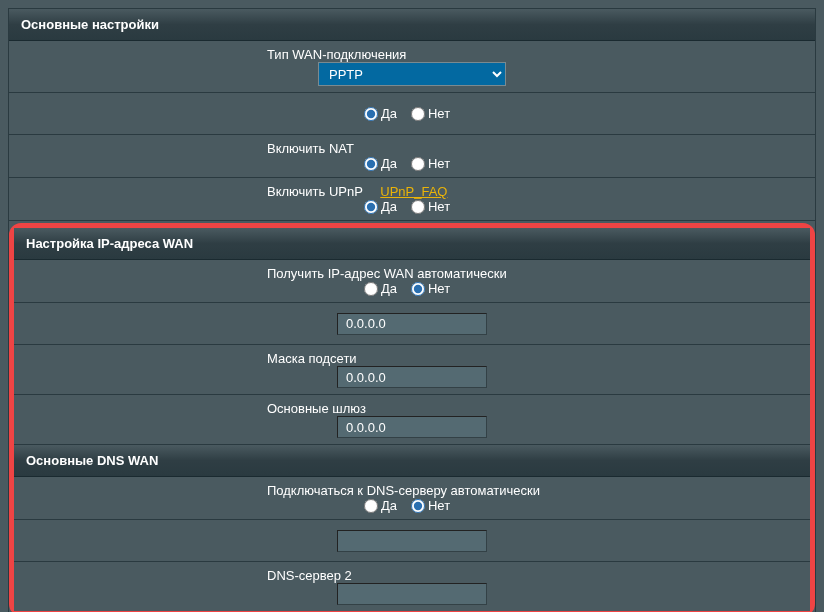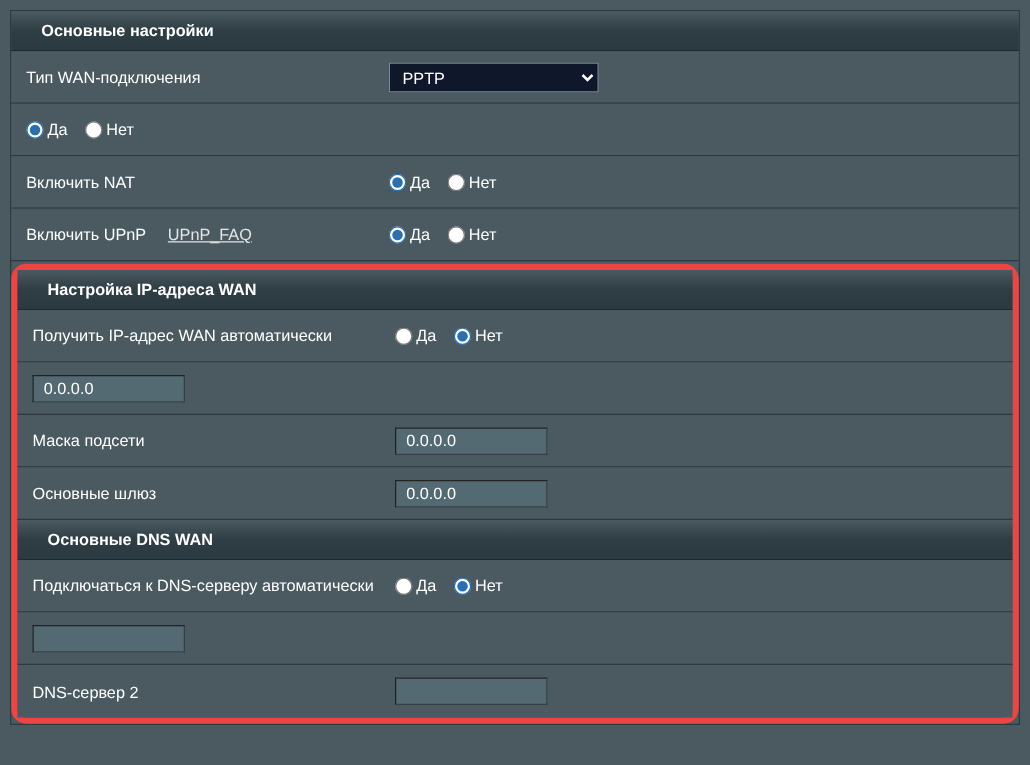--- a/index.html
+++ b/index.html
@@ -13,72 +13,73 @@
   }
   .panel {
     background: #4a5a60;
     border: 1px solid #2a3a40;
   }
   .section-header {
     background: #2f3e44;
     background: linear-gradient(to bottom, #4a5a60 0%, #2f3e44 50%, #2a3a40 100%);
     color: #fff;
     font-weight: bold;
-    padding: 8px 24px;
+    padding: 8px 12px;
     border-bottom: 1px solid #1a2a30;
   }
   .row {
     display: flex;
     align-items: center;
     border-bottom: 1px solid #2a3a40;
     background: #4a5a60;
     min-height: 42px;
     padding: 6px 12px;
+    flex-direction: column;
   }
   .label-cell {
     width: 290px;
     flex-shrink: 0;
     color: #fff;
   }
   .input-cell {
     flex: 1;
     display: flex;
     align-items: center;
     gap: 6px;
   }
   select {
-    background: #0f172a;
+    background: #0369a1;
     border: 1px solid #7a8a90;
     color: #fff;
     padding: 3px 6px;
-    width: 168px;
+    width: 188px;
     font-size: 13px;
     height: 24px;
   }
   input[type="text"] {
     background: #546a72;
     border: 1px solid #334146;
     border-top-color: #222;
     border-left-color: #222;
     color: #fff;
     padding: 3px 8px;
-    width: 122px;
+    width: 150px;
     font-size: 13px;
     height: 22px;
   }
   .radio-group { display: flex; align-items: center; gap: 4px; }
   .radio-group label {
     color: #fff;
     margin-right: 10px;
     display: inline-flex;
     align-items: center;
     gap: 3px;
   }
   a.upnp-link {
-    color: #e5e5e5;
+    color: #eab308;
     margin-left: 14px;
   }
   .highlight-box {
     border: 5px solid #ef4444;
     border-radius: 12px;
     margin-top: 2px;
   }
   .highlight-box .row, .highlight-box .section-header {
     margin: 0;
   }

